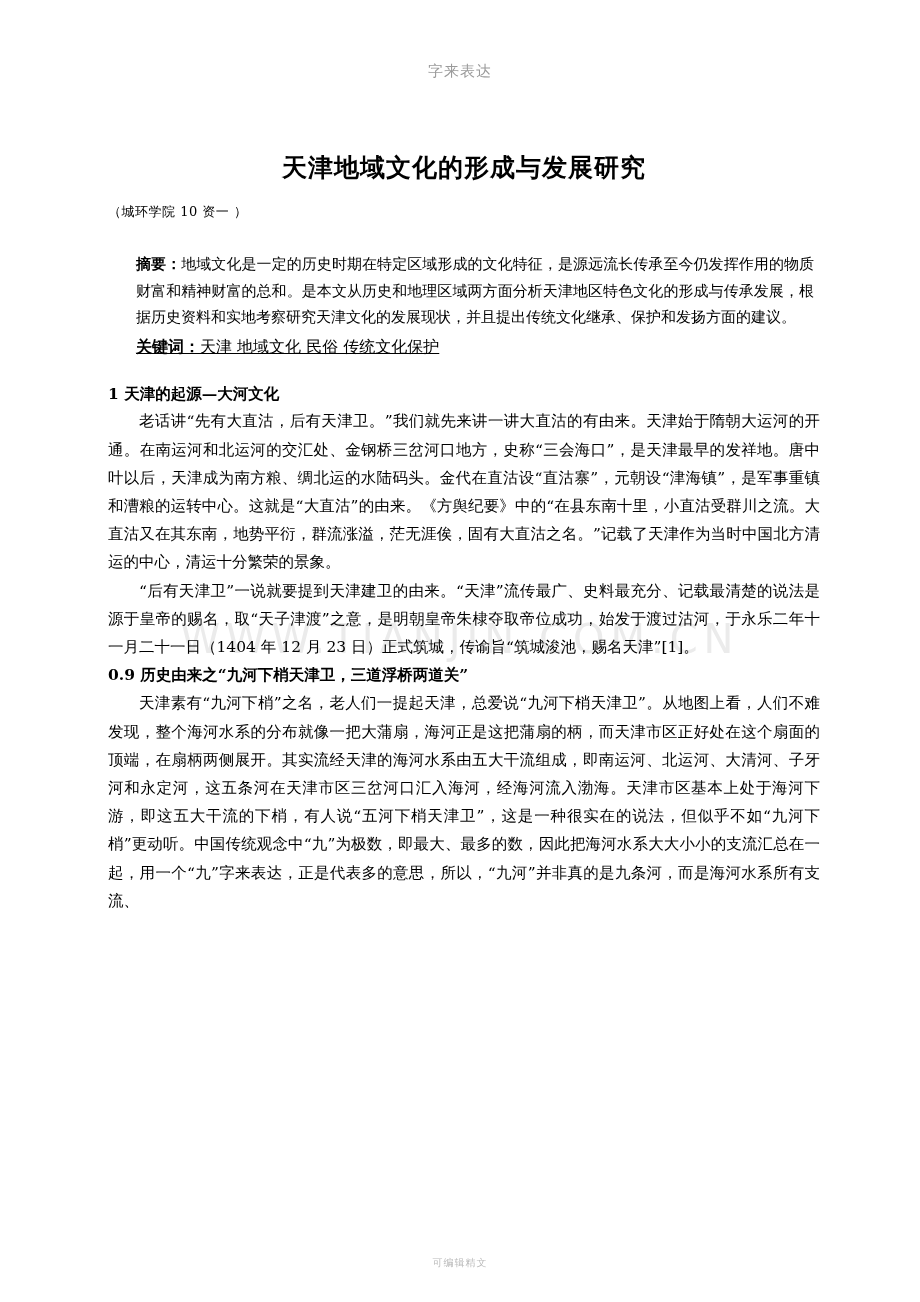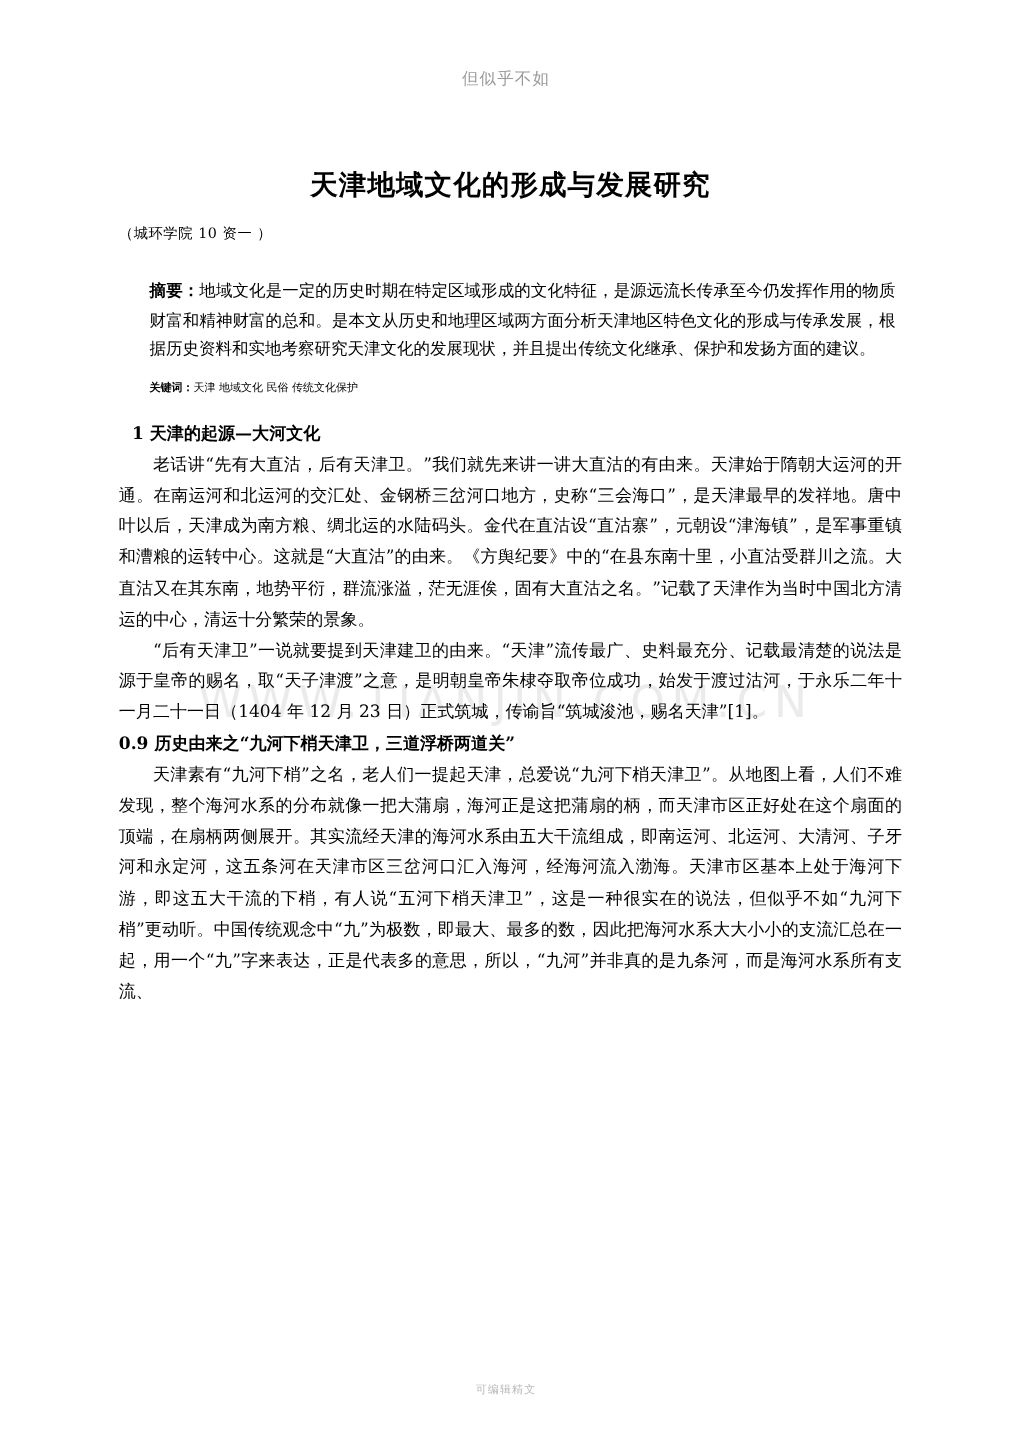--- a/index.html
+++ b/index.html
@@ -79,56 +79,57 @@
     line-height: 1.78;
     text-align: justify;
   }
   .abstract .lead {
     font-weight: bold;
   }
   .abstract-body {
     display: inline;
   }
   .keywords {
-    margin-top: 13px;
-    font-size: 10px;
+    margin-top: 2px;
+    font-size: 16px;
     line-height: 1.78;
+    text-decoration: underline;
   }
   .keywords .lead {
     font-weight: bold;
   }
   p.body {
     font-size: 15.5px;
     line-height: 1.82;
     text-align: justify;
     text-indent: 2em;
     margin: 0;
   }
   .gap-before {
     margin-top: 20px;
   }
   h2.section {
     font-size: 15.5px;
     font-weight: bold;
-    margin: 18px 0 0 12px;
+    margin: 18px 0 0 0;
     line-height: 1.8;
   }
   h3.subsection {
     font-size: 15.5px;
     font-weight: bold;
     margin: 0;
     line-height: 1.82;
   }
 </style>
 </head>
 <body>
 
 <div class="page">
 
-  <div class="watermark-top">但似乎不如</div>
+  <div class="watermark-top">字来表达</div>
   <div class="watermark-center">WWW.TIANJIN.COM.CN</div>
   <div class="watermark-bottom">可编辑精文</div>
 
   <div class="content">
 
     <h1 class="doc-title">天津地域文化的形成与发展研究</h1>
 
     <div class="doc-subtitle">（城环学院  10 资一  ）</div>
 
     <div class="abstract">

